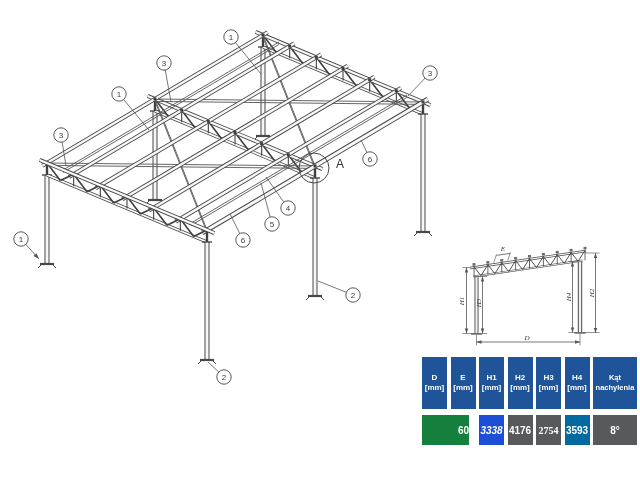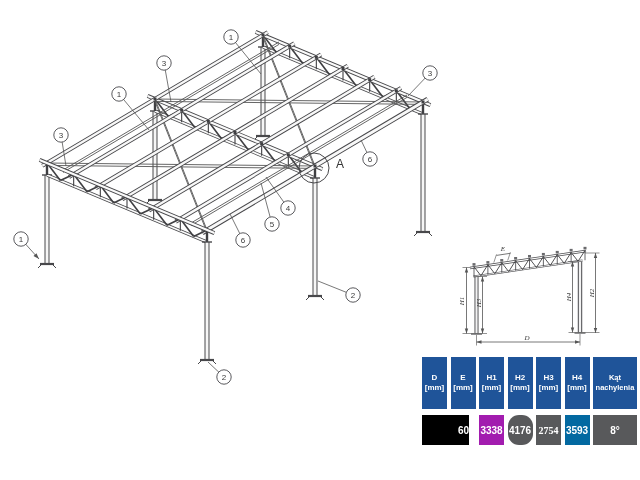--- a/index.html
+++ b/index.html
@@ -338,21 +338,21 @@
         <span>H3</span>
         <span>[mm]</span>
       </div>
       <div class="th" style="background: rgb(31, 84, 153);">
         <span>H4</span>
         <span>[mm]</span>
       </div>
       <div class="th wide" style="background: rgb(31, 84, 153);">
         <span>Kąt nachylenia</span>
       </div>
-      <div class="td" style="background: #000000; padding-left: 47px;">6000</div>
+      <div class="td" style="background: #15803d; padding-left: 47px;">6000</div>
       <div class="td" style="background: rgb(88, 89, 91); margin-left: 44px;">977</div>
-      <div class="td" style="background: #a21caf;">3338</div>
-      <div class="td" style="background: rgb(88, 89, 91); border-radius: 11px;">4176</div>
+      <div class="td" style="background: #1d4ed8; font-style: italic;">3338</div>
+      <div class="td" style="background: rgb(88, 89, 91);">4176</div>
       <div class="td" style="background: rgb(88, 89, 91); font-family: Liberation Serif, serif;">2754</div>
       <div class="td" style="background: #0369a1;">3593</div>
       <div class="td" style="background: rgb(88, 89, 91);">8°</div>
     </div>
 </div>
 
 </body></html>

